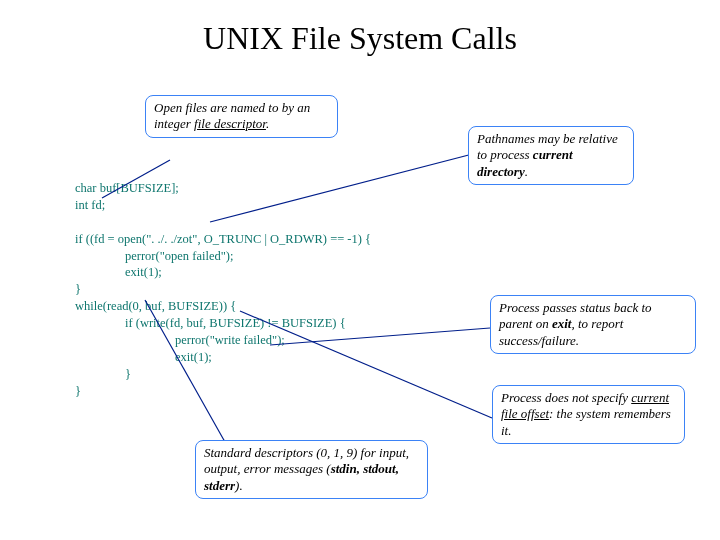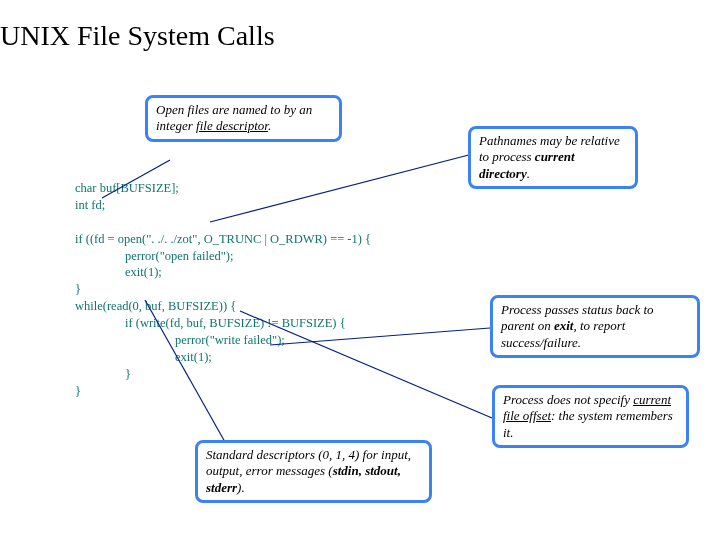--- a/index.html
+++ b/index.html
@@ -10,28 +10,28 @@
     background: #fff;
     font-family: "Times New Roman", serif;
     position: relative;
     overflow: hidden;
   }
   .title {
     position: absolute;
     top: 20px;
     left: 0;
     width: 720px;
-    text-align: left;
-    font-size: 28px;
+    text-align: center;
+    font-size: 32px;
     font-weight: normal;
     color: #000;
   }
   .callout {
     position: absolute;
-    border: 3px solid #3b82f6;
+    border: 1px solid #3b82f6;
     border-radius: 8px;
     background: #fff;
     padding: 4px 8px;
     font-size: 13px;
     font-style: italic;
     line-height: 1.25;
     color: #000;
   }
   .callout .key1 { text-decoration: underline; }
   .callout .key2 { font-style: italic; font-weight: bold; }
@@ -96,14 +96,14 @@
 
 <div class="callout" style="left:490px; top:295px; width:188px;">
   <span>Process passes status back to parent on </span><span class="key2">exit</span><span>, to report success/failure.</span>
 </div>
 
 <div class="callout" style="left:492px; top:385px; width:175px;">
   <span>Process does not specify </span><span class="key1">current file offset</span><span>: the system remembers it.</span>
 </div>
 
 <div class="callout" style="left:195px; top:440px; width:215px;">
-  <span>Standard descriptors (0, 1, 4) for input, output, error messages (</span><span class="key2">stdin, stdout, stderr</span><span>).</span>
+  <span>Standard descriptors (0, 1, 9) for input, output, error messages (</span><span class="key2">stdin, stdout, stderr</span><span>).</span>
 </div>
 
 </body></html>

